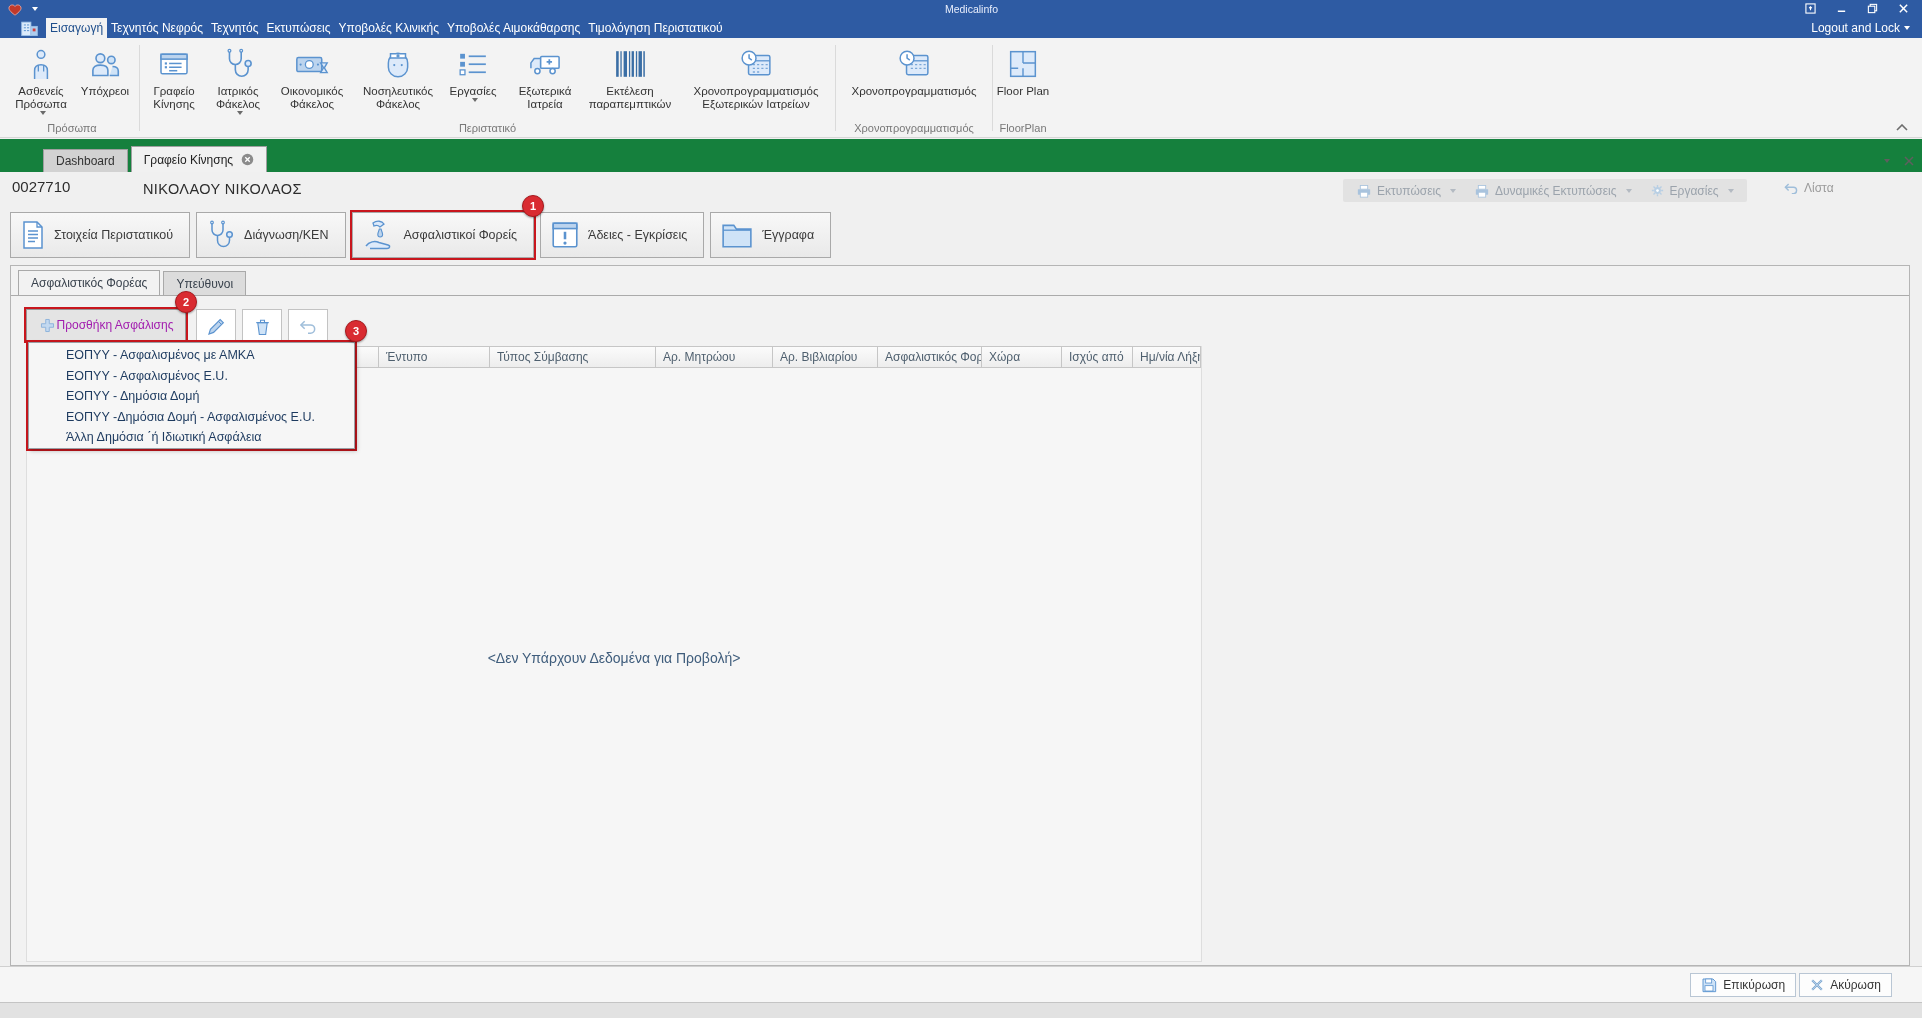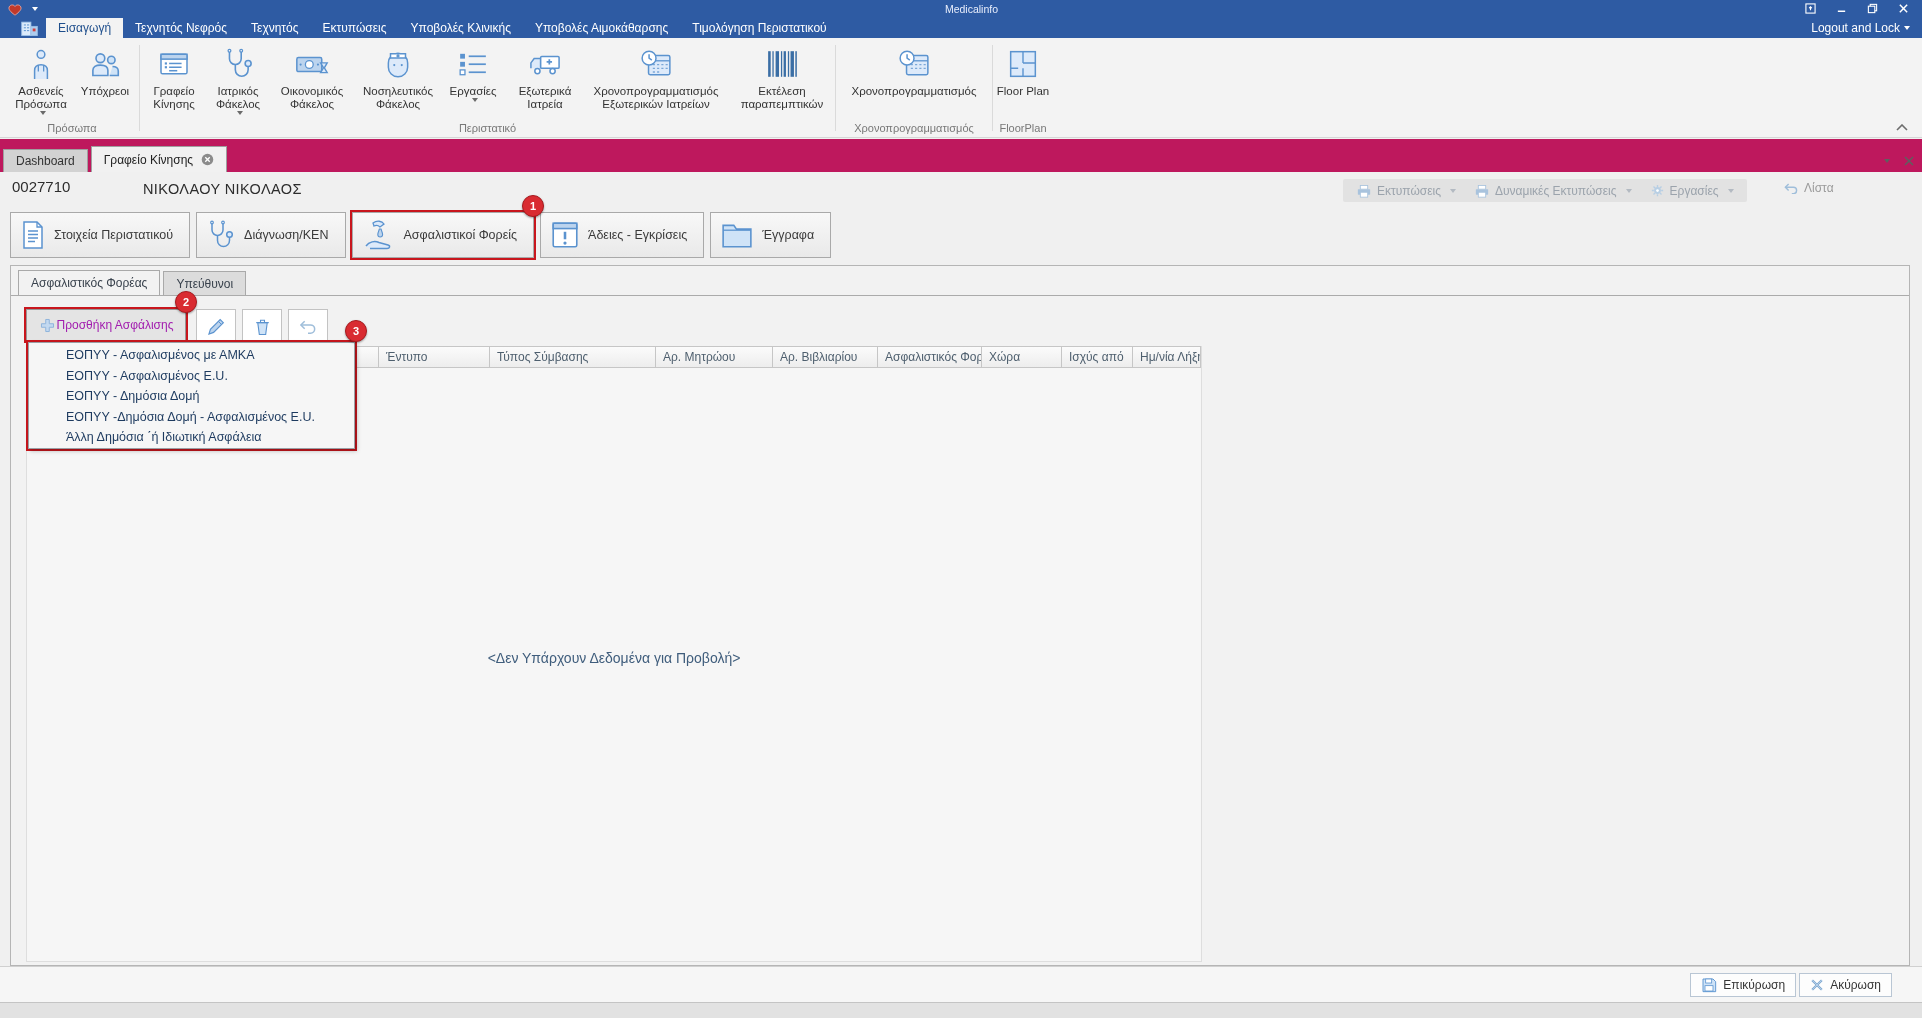--- a/index.html
+++ b/index.html
@@ -15,41 +15,41 @@
     display:flex; align-items:center; color:#fff; font-size:11px; }
   .qat { display:flex; align-items:center; gap:6px; margin-left:8px; }
   .app-title { position:absolute; left:0; right:0; text-align:center; font-size:10.5px; color:#e8eefc;margin-left:21px; }
   .win-controls { position:absolute; right:8px; top:1px; display:flex; gap:9px; }
   .win-btn { width:22px; height:15px; display:flex; align-items:center; justify-content:center; cursor:default; }
 
   
   .menubar { position:absolute; top:18px; left:0; width:100%; height:20px; background:#2e5ba3;
     display:flex; align-items:stretch; color:#fff; font-size:12px; }
   .app-btn { width:34px; margin-left:12px; display:flex; align-items:center; justify-content:center; }
-  .mtab { display:flex; align-items:center; padding:0 12px; cursor:default; }
+  .mtab { display:flex; align-items:center; padding:0 4px; cursor:default; }
   .mtab.active { background:#f3f3f3; color:#1e4e8c; }
   .menubar-right { position:absolute; right:12px; top:0; height:20px; display:flex; align-items:center; font-size:12px; color:#fff; }
 
   
   .ribbon { position:absolute; top:38px; left:0; width:100%; height:100px; background:#f3f3f3;
     border-bottom:1px solid #d6d6d6; display:flex; padding:3px 6px 0 8px; }
   .rgroup { display:flex; flex-direction:column; }
   .rgroup-buttons { display:flex; flex:1; align-items:flex-start; }
   .rgroup-label { text-align:center; font-size:11px; color:#787878; height:17px; line-height:15px; }
   .rsep { width:1px; background:#dadada; margin:4px 3px 6px 3px; }
   .rbtn { display:flex; flex-direction:column; align-items:center; padding-top:5px; height:80px;
     font-size:11.5px; color:#333; text-align:center; cursor:default; }
   .rbtn .ric { height:36px; display:flex; align-items:center; justify-content:center; }
   .rbtn .rlabel { line-height:13px; margin-top:3px; }
   .rbtn .caret { color:#6a6a6a; border-top-width:4px; }
   .ribbon-collapse { position:absolute; right:14px; bottom:6px; }
 
   
-  .docstrip { position:absolute; top:139px; left:0; width:100%; height:33px; background:#be185d;
-    display:flex; align-items:flex-end; }
+  .docstrip { position:absolute; top:139px; left:0; width:100%; height:33px; background:#15803d;
+    display:flex; align-items:flex-end;padding-left:40px; }
   .dtab { height:23px; display:flex; align-items:center; padding:0 12px; font-size:12px; color:#333;
     background:#d2d2d2; border:1px solid #9f9f9f; border-bottom:none; margin-left:3px; cursor:default; }
   .dtab.active { height:26px; background:#f1f1f1; color:#222; gap:8px; }
   .docstrip-controls { position:absolute; right:8px; bottom:6px; display:flex; gap:14px; align-items:center; }
 
   
   .patient-id { position:absolute; left:12px; top:178px; font-size:15px; color:#2d2d2d; }
   .patient-name { position:absolute; left:143px; top:181px; font-size:14.5px; color:#2d2d2d; letter-spacing:.4px; }
 
   .patient-actions { position:absolute; left:1343px; top:179px; height:23px; background:#e2e2e2;
@@ -290,50 +290,50 @@
         <span class="ric">
           <svg width="34" height="26" viewBox="0 0 30 24">
               <path d="M2 16v-5l3-4h6v9" fill="#ddeafa" stroke="#5b93cf" stroke-width="1.4"></path>
               <rect x="11" y="5" width="17" height="11" rx="1" fill="#fff" stroke="#5b93cf" stroke-width="1.4"></rect>
               <path d="M19 7.5v5M16.5 10h5" stroke="#5b93cf" stroke-width="1.6"></path>
               <circle cx="8" cy="18.5" r="2.4" fill="#fff" stroke="#5b93cf" stroke-width="1.4"></circle>
               <circle cx="22" cy="18.5" r="2.4" fill="#fff" stroke="#5b93cf" stroke-width="1.4"></circle>
             </svg>
         </span>
         <span class="rlabel">Εξωτερικά Ιατρεία</span>
-      </div>
-      <div class="rbtn" style="width:152px">
-        <span class="ric">
-          <svg width="32" height="30" viewBox="0 0 30 28">
-              <rect x="8" y="6" width="20" height="18" rx="1.5" fill="#ddeafa" stroke="#5b93cf" stroke-width="1.4"></rect>
-              <path d="M8 11h20" stroke="#5b93cf" stroke-width="1.2"></path>
-              <path d="M12 14.5h2M16 14.5h2M20 14.5h2M24 14.5h2M12 18h2M16 18h2M20 18h2M24 18h2M12 21.5h2M16 21.5h2" stroke="#7ba7d7" stroke-width="1.2"></path>
-              <circle cx="8.5" cy="8.5" r="6.5" fill="#fff" stroke="#5b93cf" stroke-width="1.4"></circle>
-              <path d="M8.5 4.8v3.7l2.6 1.8" fill="none" stroke="#5b93cf" stroke-width="1.4"></path>
-            </svg>
-        </span>
-        <span class="rlabel">Χρονοπρογραμματισμός Εξωτερικών Ιατρείων</span>
       </div>
       <div class="rbtn" style="width:100px">
         <span class="ric">
           <svg width="32" height="28" viewBox="0 0 30 26">
               <g fill="#3a6ea5">
                 <rect x="2" y="1" width="2.4" height="24"></rect>
                 <rect x="6" y="1" width="1.2" height="24"></rect>
                 <rect x="9" y="1" width="3.2" height="24"></rect>
                 <rect x="14" y="1" width="1.2" height="24"></rect>
                 <rect x="16.5" y="1" width="2.2" height="24"></rect>
                 <rect x="20.5" y="1" width="1.2" height="24"></rect>
                 <rect x="23" y="1" width="3.2" height="24"></rect>
                 <rect x="27.5" y="1" width="1.4" height="24"></rect>
               </g>
             </svg>
         </span>
         <span class="rlabel">Εκτέλεση παραπεμπτικών</span>
       </div>
+      <div class="rbtn" style="width:152px">
+        <span class="ric">
+          <svg width="32" height="30" viewBox="0 0 30 28">
+              <rect x="8" y="6" width="20" height="18" rx="1.5" fill="#ddeafa" stroke="#5b93cf" stroke-width="1.4"></rect>
+              <path d="M8 11h20" stroke="#5b93cf" stroke-width="1.2"></path>
+              <path d="M12 14.5h2M16 14.5h2M20 14.5h2M24 14.5h2M12 18h2M16 18h2M20 18h2M24 18h2M12 21.5h2M16 21.5h2" stroke="#7ba7d7" stroke-width="1.2"></path>
+              <circle cx="8.5" cy="8.5" r="6.5" fill="#fff" stroke="#5b93cf" stroke-width="1.4"></circle>
+              <path d="M8.5 4.8v3.7l2.6 1.8" fill="none" stroke="#5b93cf" stroke-width="1.4"></path>
+            </svg>
+        </span>
+        <span class="rlabel">Χρονοπρογραμματισμός Εξωτερικών Ιατρείων</span>
+      </div>
     </div>
     <div class="rgroup-label">Περιστατικό</div>
   </div>
 
   <div class="rsep"></div>
 
   <div class="rgroup">
     <div class="rgroup-buttons" style="justify-content:center">
       <div class="rbtn" style="width:150px">
         <span class="ric">

